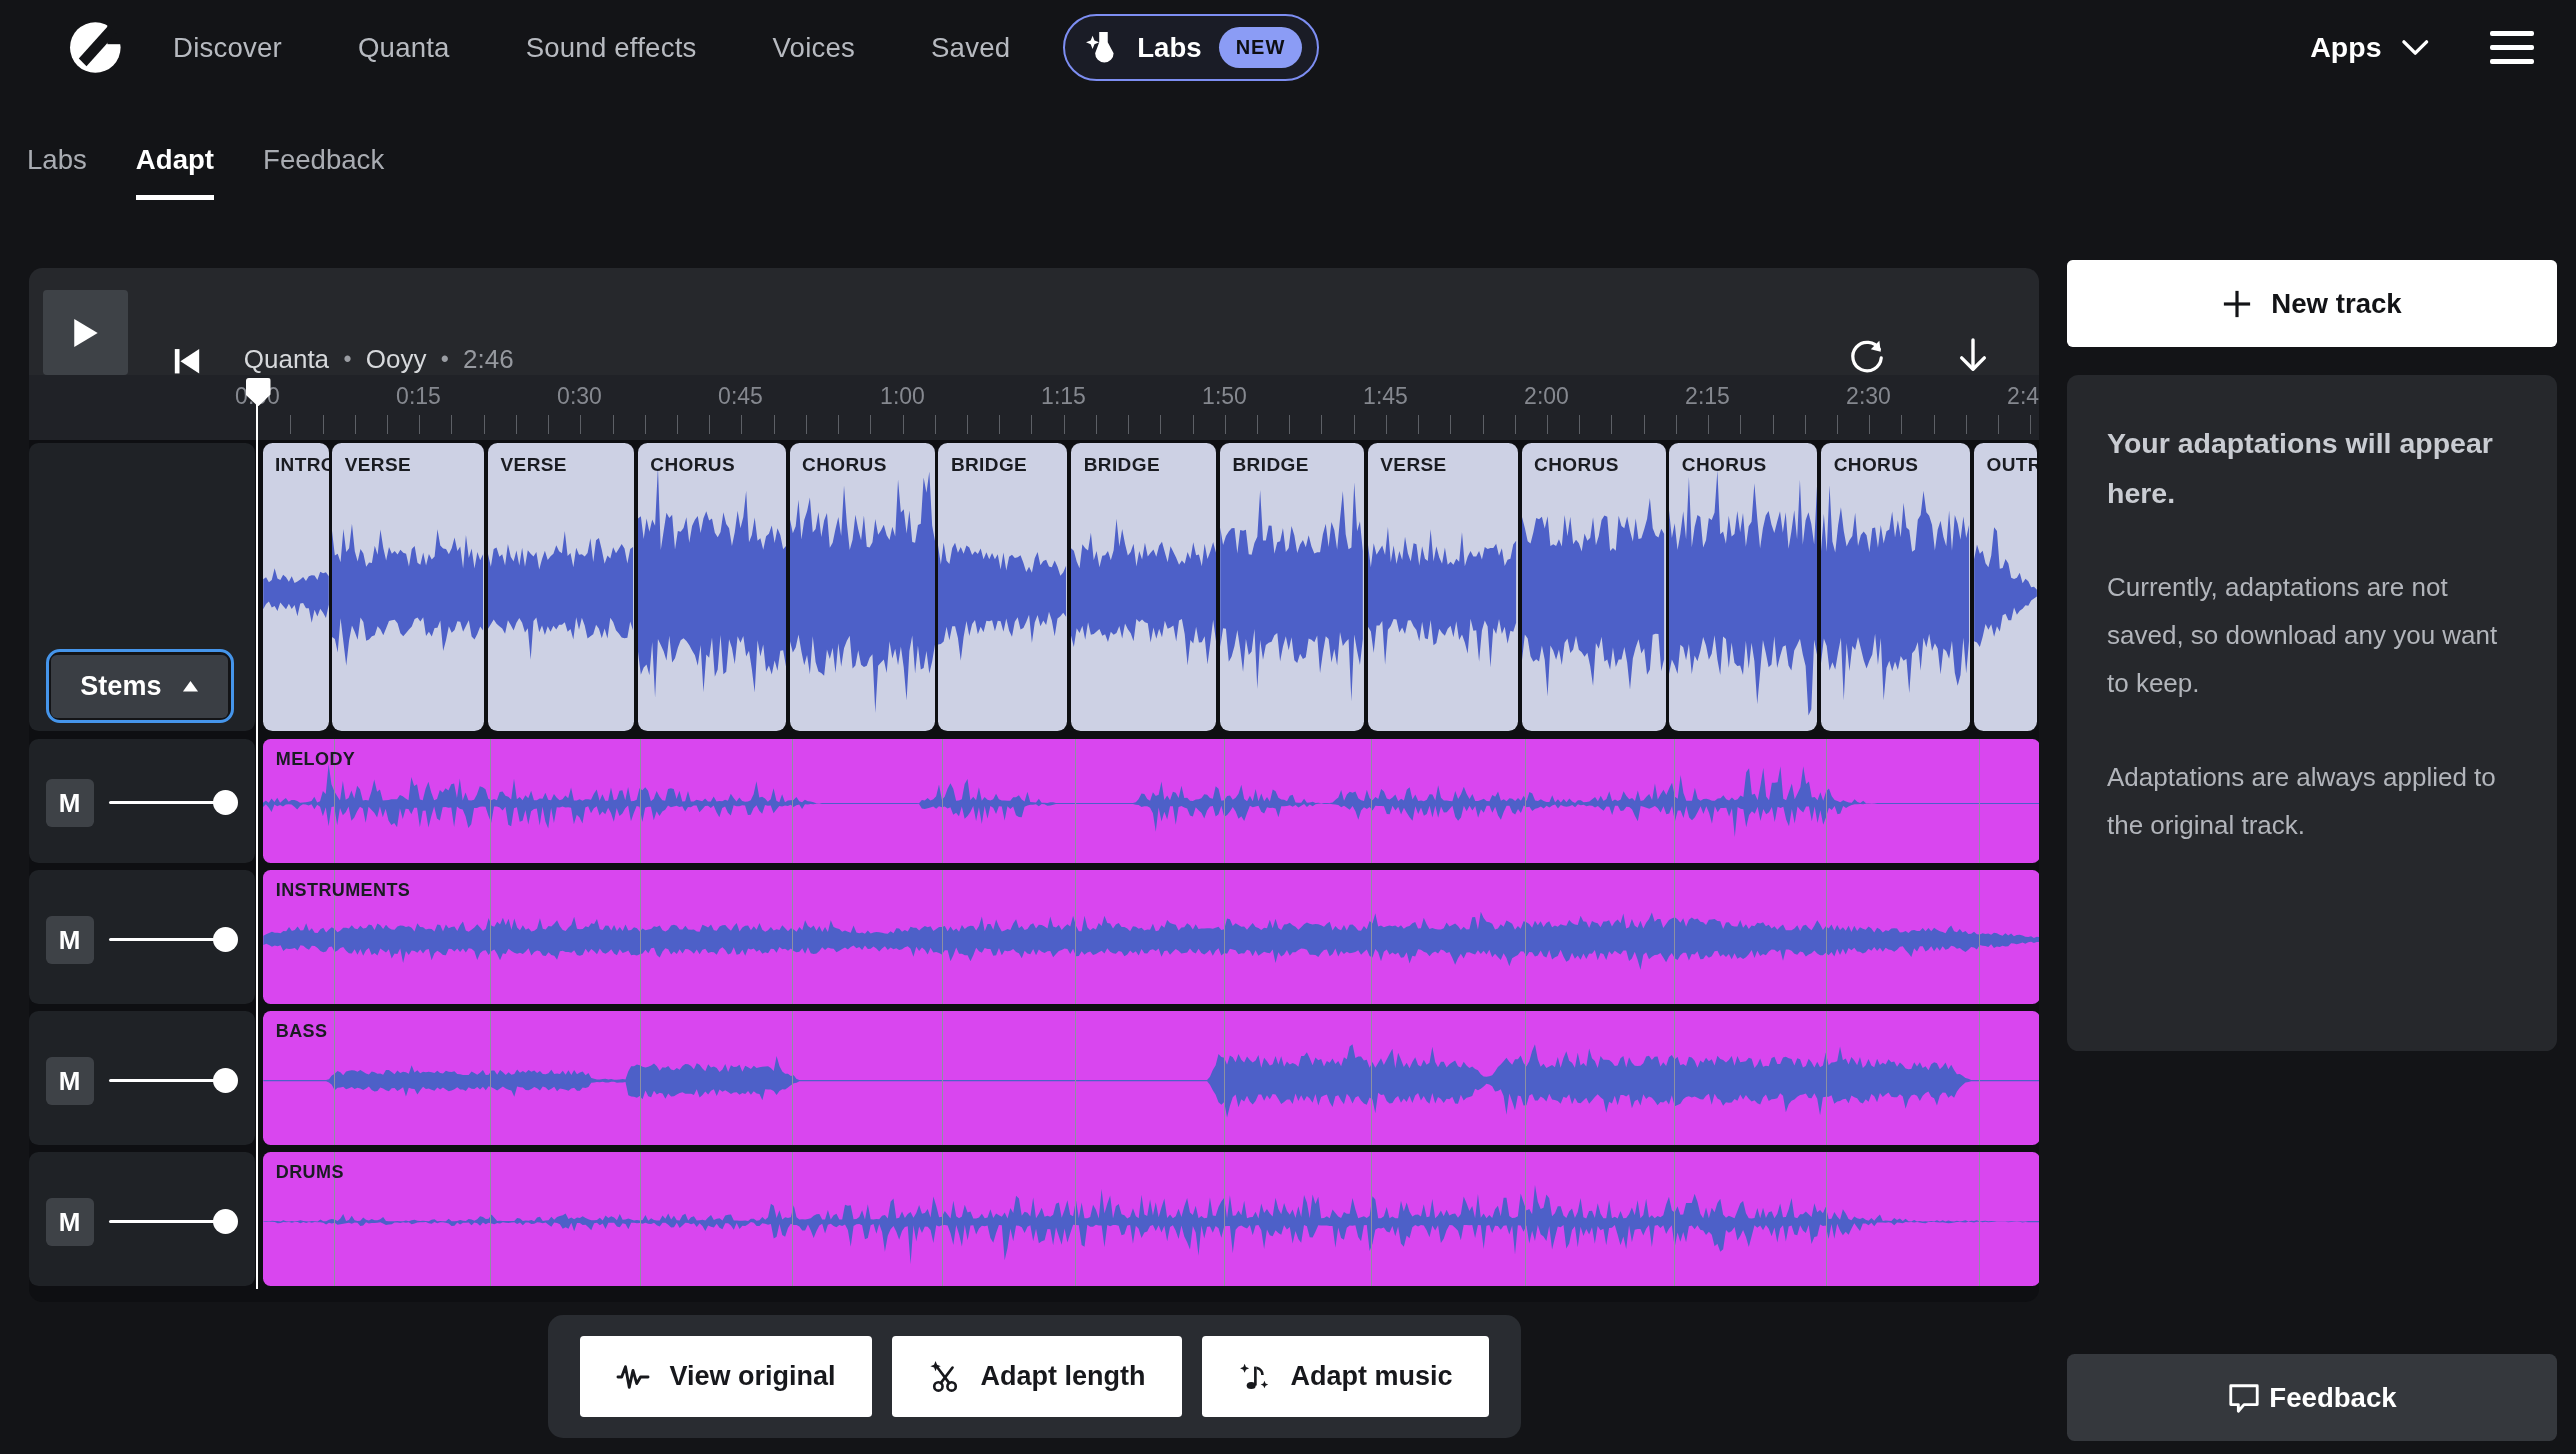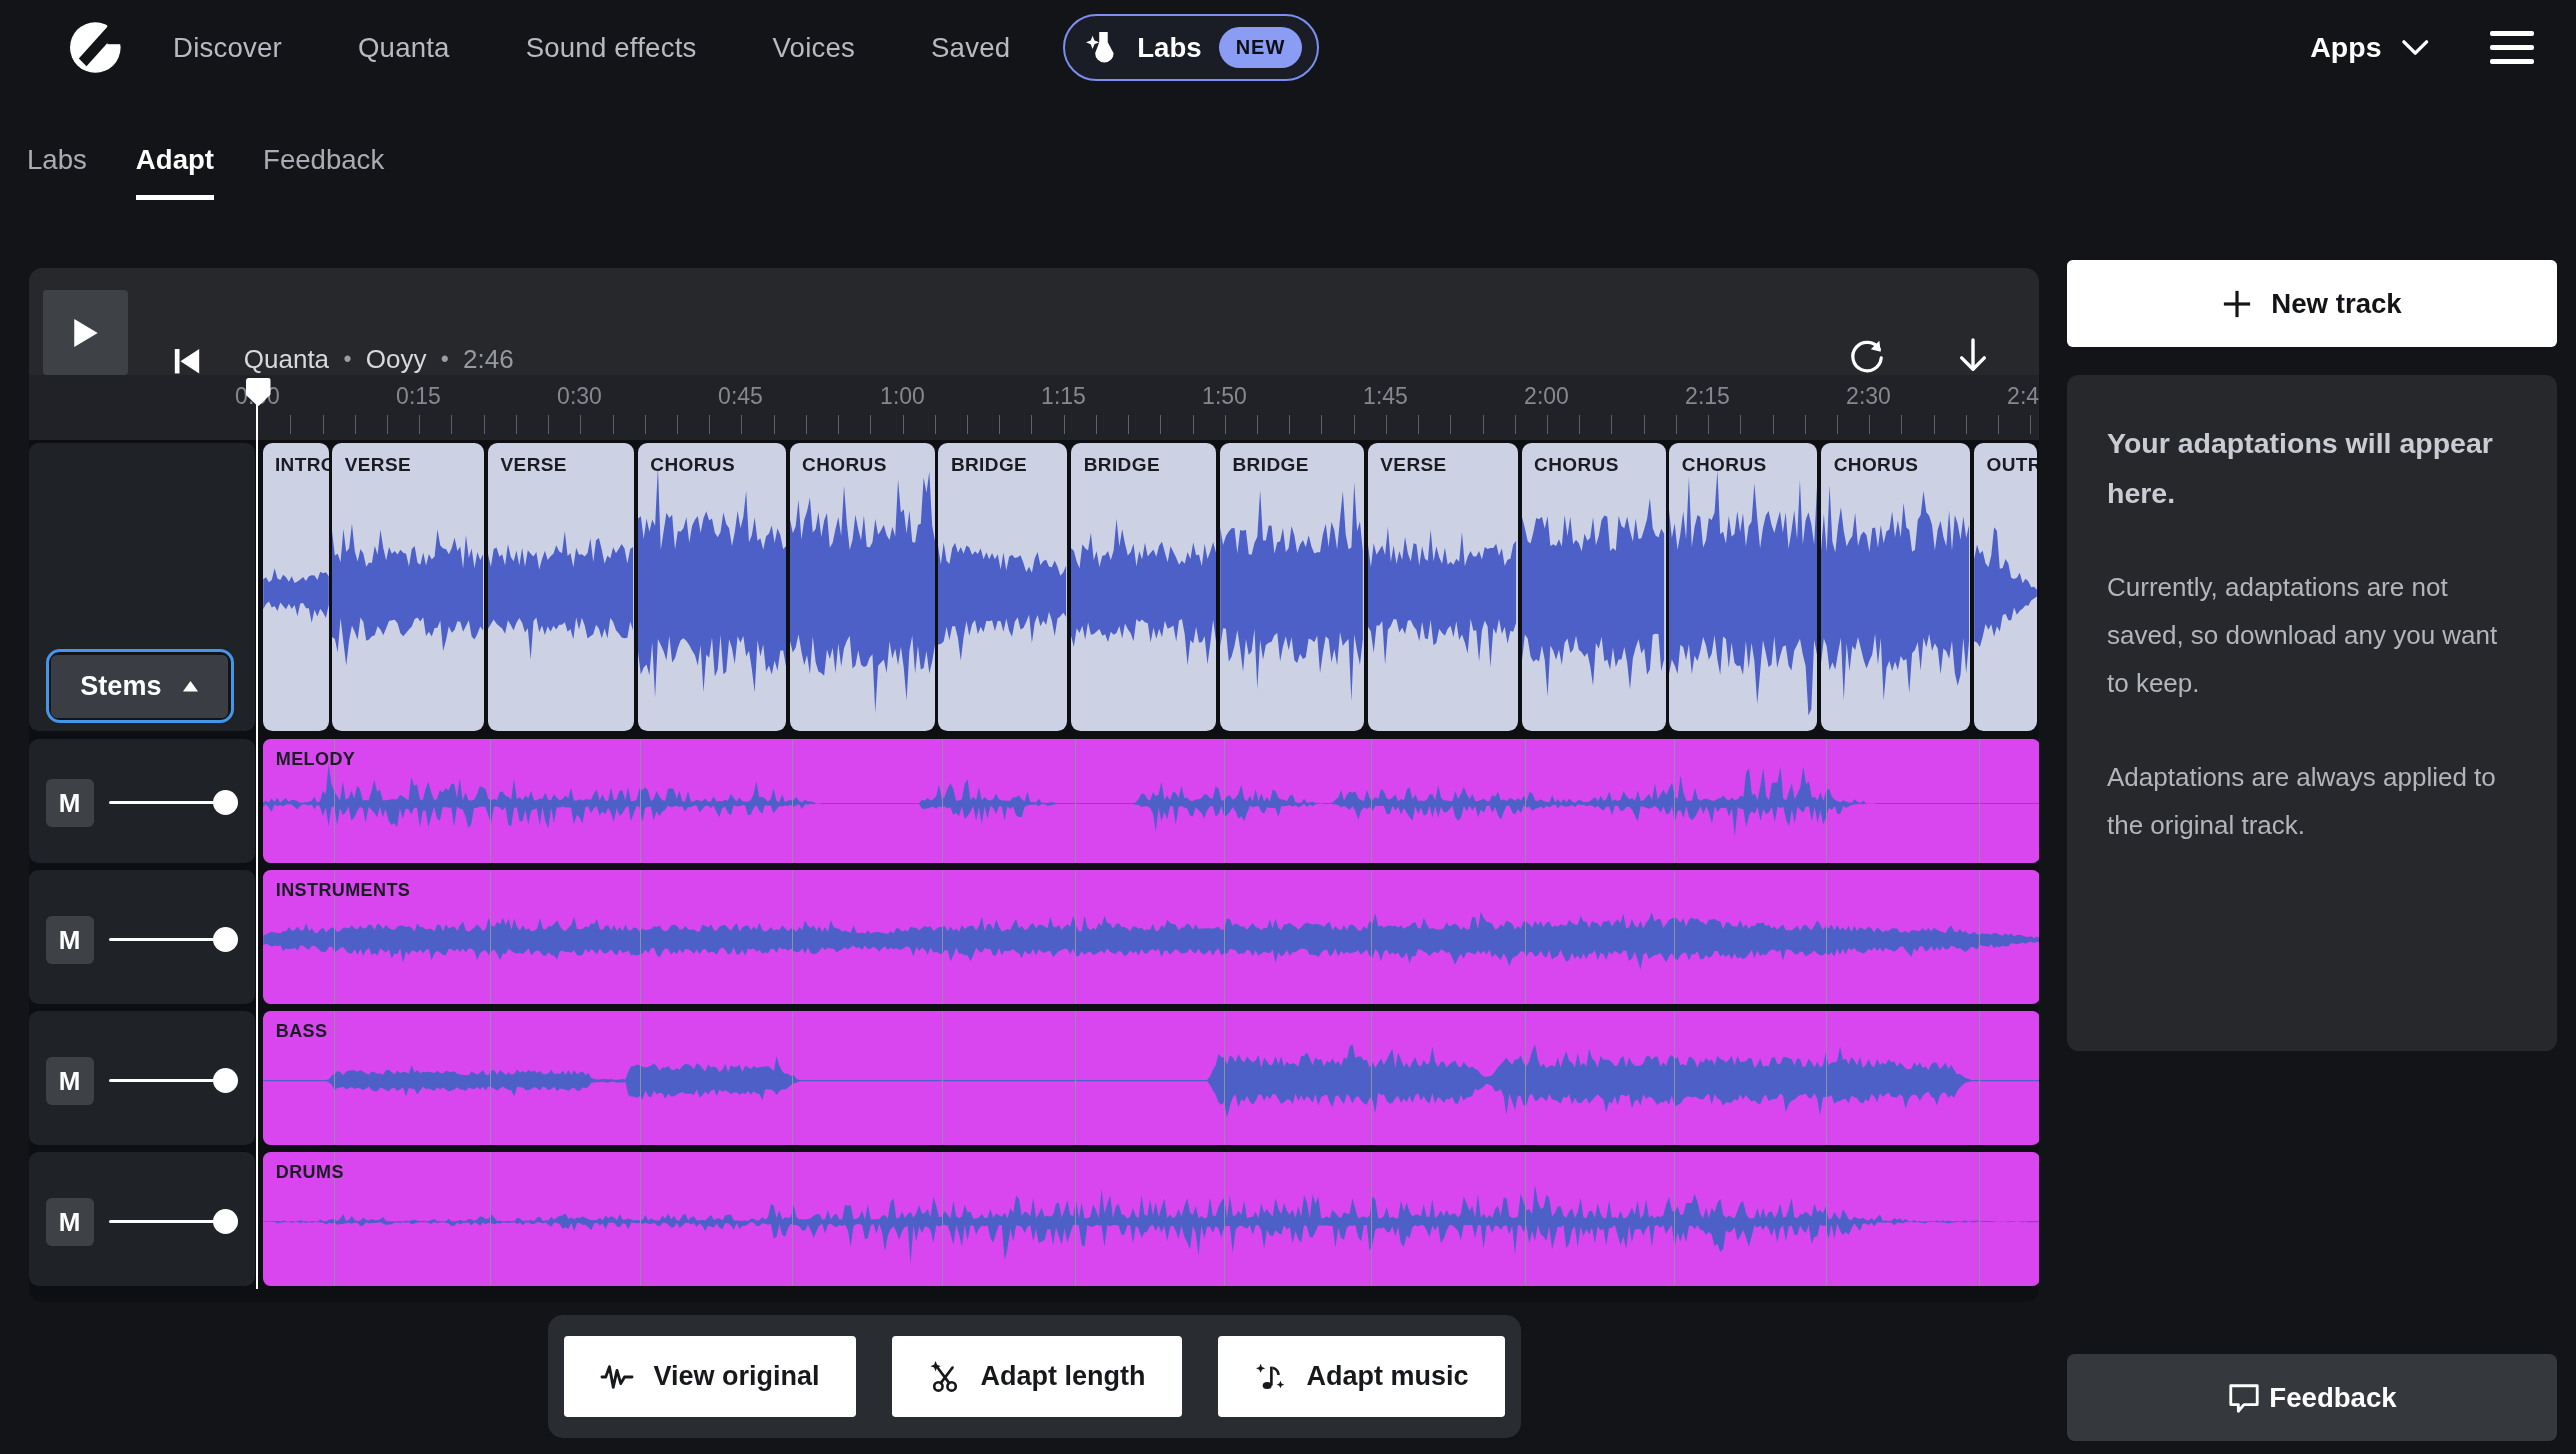--- a/index.html
+++ b/index.html
@@ -78,21 +78,21 @@
             display:flex;align-items:center;justify-content:center;gap:19px;color:#131417;font-size:27.6px;font-weight:600;cursor:pointer}
   .adapt-panel{position:absolute;left:2067px;top:375px;width:490px;height:676px;background:#26282c;border-radius:11.4px;box-sizing:border-box;padding:44px 40px}
   .adapt-head{font-size:28.5px;font-weight:600;color:#c9ccd2;line-height:1.75}
   .adapt-body{margin-top:44px;font-size:26px;color:#b2b5bb;line-height:1.85}
   .adapt-body2{margin-top:46px;font-size:26px;color:#b2b5bb;line-height:1.85}
   .feedback{position:absolute;left:2067px;top:1354px;width:490px;height:87px;background:#35383d;border-radius:7.6px;
             display:flex;align-items:center;justify-content:center;gap:8px;font-size:27.6px;font-weight:600;color:#fff;cursor:pointer}
 
   
   .toolbar{position:absolute;left:548px;top:1315px;width:973px;height:123px;background:#292c31;border-radius:15px;
-           display:flex;align-items:center;justify-content:center;gap:36px}
+           display:flex;align-items:center;justify-content:center;gap:20px}
   .tool-btn{height:81px;padding:0 36px;background:#fff;border:none;border-radius:3.8px;display:flex;align-items:center;gap:19px;
             font-family:"Liberation Sans",sans-serif;font-size:27px;font-weight:600;color:#17181c;cursor:pointer}
 </style>
 </head>
 <body>
 
 <div class="topnav">
   <svg class="logo" viewBox="0 0 100 100">
     <circle cx="46" cy="50" r="46" fill="#fff"></circle>
     <polygon points="68,0 100,0 100,44 68,44" fill="#131417"></polygon>

